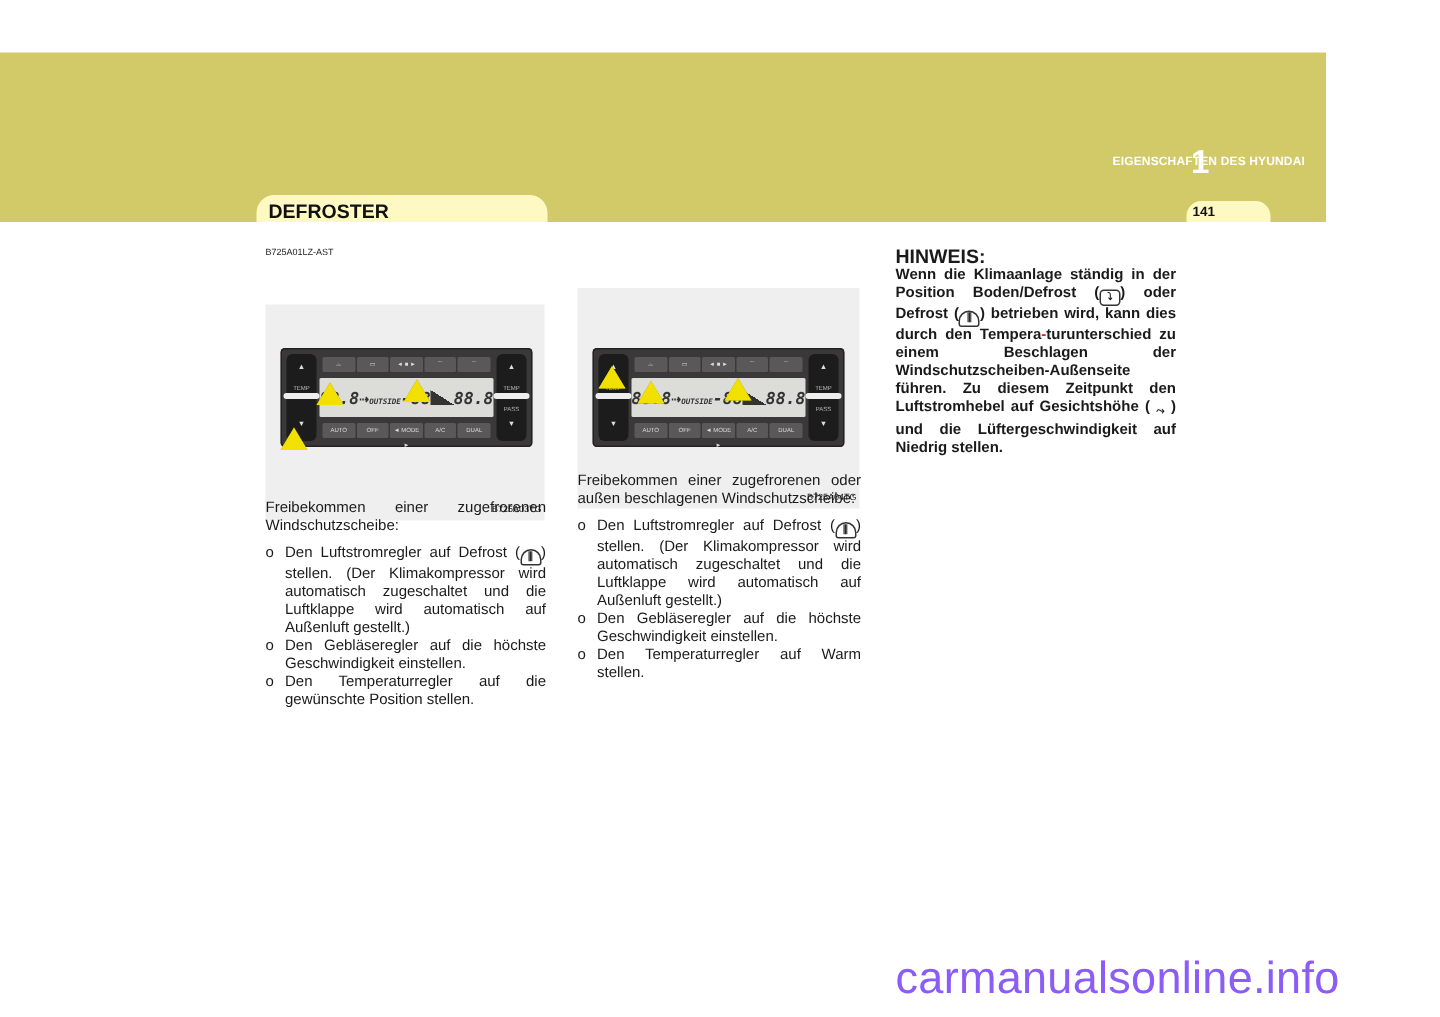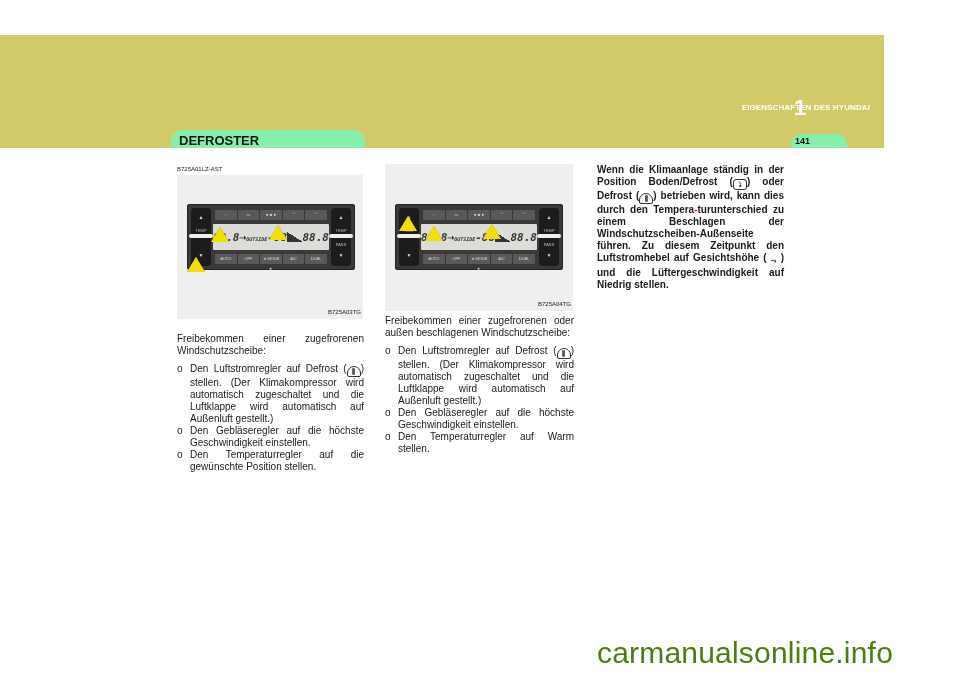--- a/index.html
+++ b/index.html
@@ -2,29 +2,29 @@
 <html><head>
 <meta charset="utf-8">
 <style>
   * { box-sizing: border-box; margin: 0; padding: 0; }
   html, body { width: 960px; height: 678px; background: #ffffff; overflow: hidden; }
   body { position: relative; font-family: "Liberation Sans", sans-serif; color: #1a1a1a; }
 
   .band { position: absolute; left: 0; top: 35px; width: 884px; height: 113px; background: #d2ca68; }
   .chapter-title { position: absolute; right: 90px; top: 103px; color: #ffffff; font-weight: bold; font-size: 8px; letter-spacing: 0.1px; }
   .chapter-num { position: absolute; left: 794px; top: 95px; color: #ffffff; font-weight: bold; font-size: 22px; }
-  .tab { position: absolute; background: #86efac; border-radius: 12px 12px 0 0; }
+  .tab { position: absolute; background: #fef9c3; border-radius: 12px 12px 0 0; }
   .tab-section { left: 171px; top: 130px; width: 194px; height: 18px; }
   .tab-section span { position: absolute; left: 8px; top: 3px; font-weight: bold; font-size: 13px; color: #111; }
   .tab-page { left: 791px; top: 134px; width: 56px; height: 14px; border-radius: 10px 10px 0 0; }
   .tab-page span { position: absolute; left: 4px; top: 2px; font-weight: bold; font-size: 9px; color: #111; text-align: right; }
 
   .code-label { position: absolute; font-size: 6px; color: #222; }
 
-  .figure { position: absolute; background: #efefef; }
+  .figure { position: absolute; background: #efefef; margin-top: 28px; }
   .fig-left { left: 177px; top: 175px; width: 186px; height: 144px; }
   .fig-mid { left: 385px; top: 164px; width: 188px; height: 147px; }
   .fig-code { position: absolute; right: 2px; bottom: 4px; font-size: 6px; color: #222; }
 
   .panel { position: absolute; left: 10px; width: 168px; height: 66px; background: #3a3838; border-radius: 3px;
            box-shadow: inset 0 0 0 1px #222; }
   .fig-left .panel { top: 29px; }
   .fig-mid .panel { top: 40px; }
   .knob { position: absolute; top: 4px; width: 20px; height: 58px; background: #1c1c1c; border-radius: 4px; }
   .knob.l { left: 4px; } .knob.r { right: 4px; }
@@ -52,21 +52,21 @@
   .col h3 { font-size: 10px; font-weight: normal; text-align: justify; line-height: 12px; }
   .col .ul { margin-top: 6px; }
   .col .li { position: relative; padding-left: 13px; text-align: justify; }
   .col .li .bullet { position: absolute; left: 0; top: 0; }
   .icon-inline { display: inline-block; width: 14px; height: 11px; vertical-align: -2px; border: 1px solid #333; border-radius: 7px 7px 2px 2px;
                  font-size: 7px; line-height: 9px; text-align: center; font-weight: bold; }
   .hinweis-title { font-size: 13px; font-weight: bold; line-height: 14px; }
   .hinweis-body { font-size: 10px; font-weight: bold; line-height: 12px; text-align: justify; }
   .red { color: #d02020; }
 
-  .watermark { position: absolute; left: 597px; top: 636px; font-size: 30px; color: #4d7c0f; font-family: "Liberation Sans", sans-serif; letter-spacing: 0.2px; }
+  .watermark { position: absolute; left: 597px; top: 636px; font-size: 30px; color: #8b5cf6; font-family: "Liberation Sans", sans-serif; letter-spacing: 0.2px; }
 </style>
 </head>
 <body>
 
 <div class="band"></div>
 <div class="chapter-title">EIGENSCHAFTEN DES HYUNDAI</div>
 <div class="chapter-num">1</div>
 <div class="tab tab-section">
     <span>DEFROSTER</span>
   </div>
@@ -187,16 +187,17 @@
     <div class="li">
       <span class="bullet">o</span><span>Den Gebläseregler auf die höchste Geschwindigkeit einstellen.</span>
     </div>
     <div class="li">
       <span class="bullet">o</span><span>Den Temperaturregler auf Warm stellen.</span>
     </div>
   </div>
 </div>
 
 <div class="col col-right">
+  <div class="hinweis-title">HINWEIS:</div>
   <p class="hinweis-body"><span>Wenn die Klimaanlage ständig in der Position Boden/Defrost (</span><span class="icon-inline" style="border-radius:3px">⤵</span><span>) oder Defrost (</span><span class="icon-inline">⫼</span><span>) betrieben wird, kann dies durch den Tempera</span><span class="red">-</span><span>turunterschied zu einem Beschlagen der Windschutzscheiben-Außenseite führen. Zu diesem Zeitpunkt den Luftstromhebel auf Gesichtshöhe (</span><span class="icon-inline" style="border:none">⤳</span><span>) und die Lüftergeschwindigkeit auf Niedrig stellen.</span></p>
 </div>
 
 <div class="watermark">carmanualsonline.info</div>
 
 </body></html>

